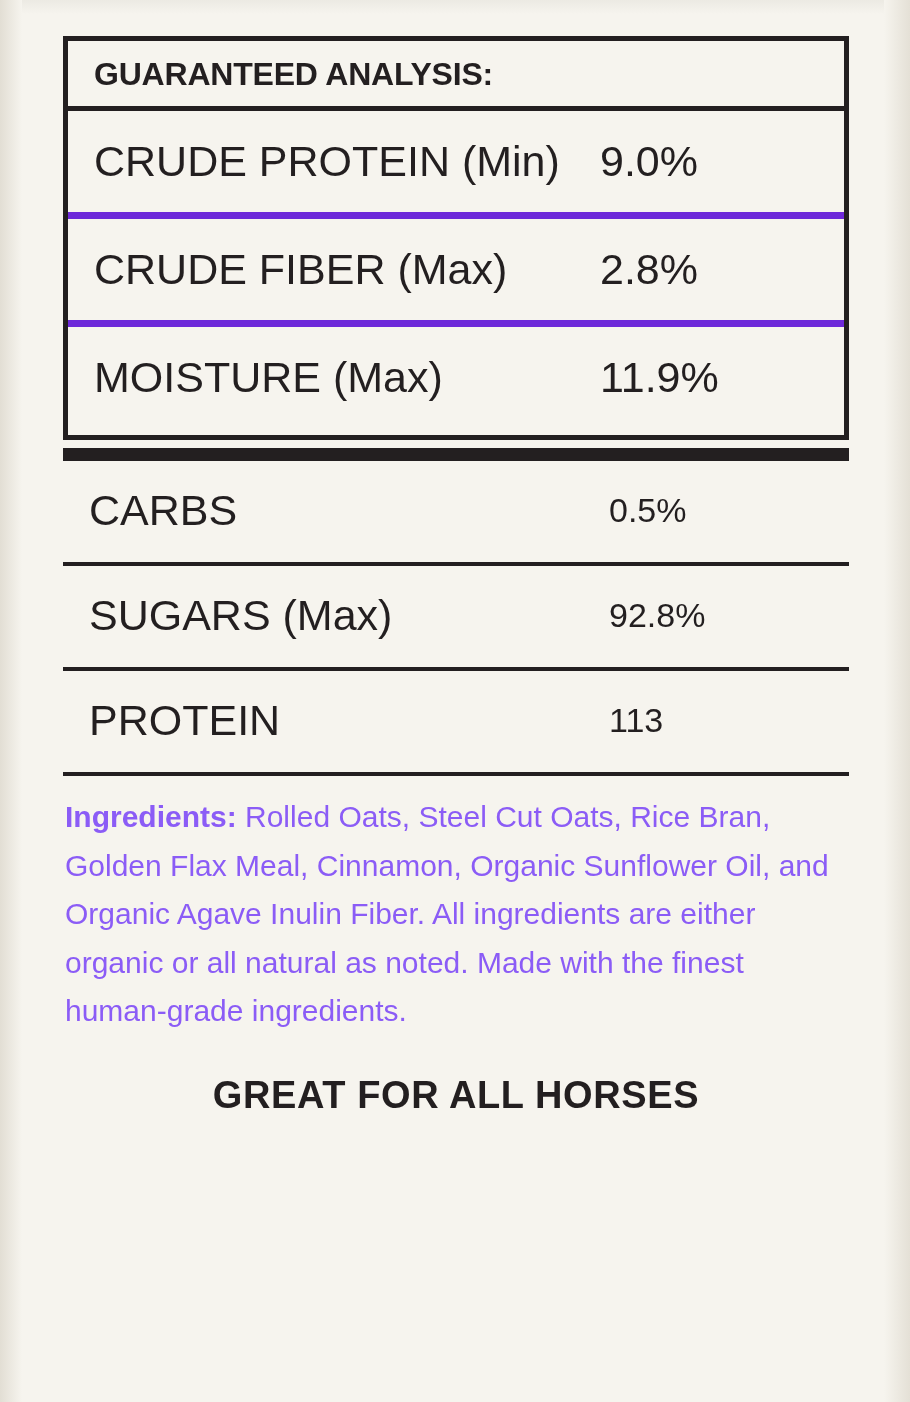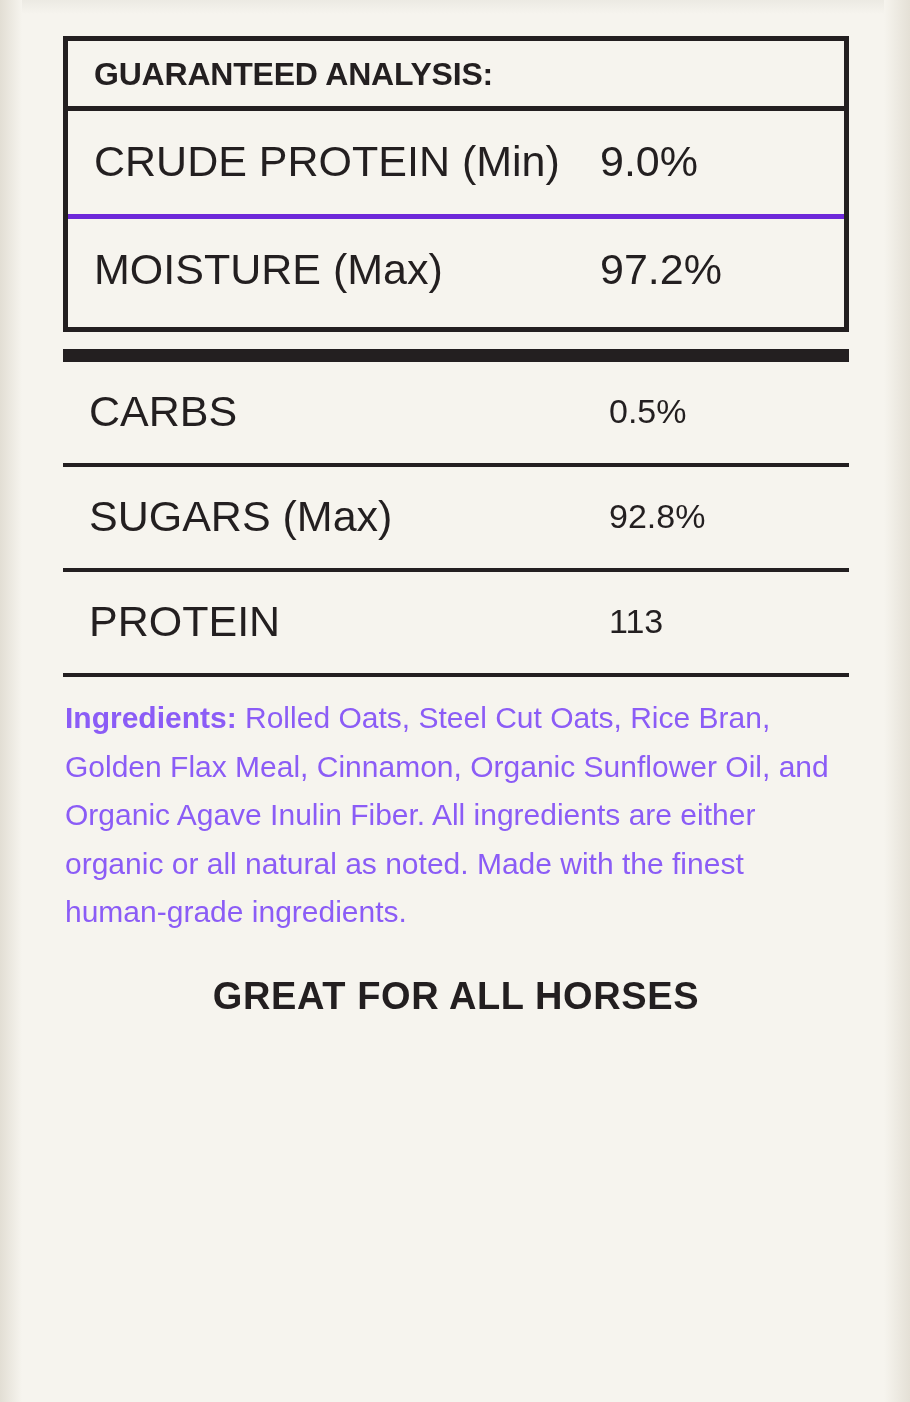--- a/index.html
+++ b/index.html
@@ -57,21 +57,21 @@
     font-size: 32px;
     font-weight: bold;
     letter-spacing: -0.2px;
     padding: 17px 0 16px 26px;
     border-bottom: 5px solid #231f20;
     line-height: 1.0;
   }
   .ga-row {
     display: flex;
     align-items: baseline;
-    border-bottom: 5px solid #6d28d9;
+    border-bottom: 7px solid #6d28d9;
     height: 108px;
     box-sizing: border-box;
     position: relative;
   }
   .ga-row:last-child {
     border-bottom: none;
   }
   .ga-label {
     font-size: 43px;
     padding-left: 26px;
@@ -87,21 +87,21 @@
     position: absolute;
     top: 29px;
     right: 4px;
     width: 240px;
     text-align: left;
     white-space: nowrap;
   }
 
   
   .sub-table {
-    margin-top: 17px;
+    margin-top: 8px;
   }
   .thick-rule {
     height: 13px;
     background: #231f20;
     width: 100%;
   }
   .sub-row {
     display: flex;
     align-items: baseline;
     height: 105px;
@@ -163,24 +163,28 @@
 
     <div class="analysis-box">
       <div class="ga-title">GUARANTEED ANALYSIS:</div>
 
       <div class="ga-row">
         <div class="ga-label">CRUDE PROTEIN (Min)</div>
         <div class="ga-value">9.0%</div>
       </div>
 
 
+      <div class="ga-row">
+        <div class="ga-label">CRUDE FIBER (Max)</div>
+        <div class="ga-value">2.8%</div>
+      </div>
 
       <div class="ga-row">
         <div class="ga-label">MOISTURE (Max)</div>
-        <div class="ga-value">97.2%</div>
+        <div class="ga-value">11.9%</div>
       </div>
 
     </div>
 
     <div class="sub-table">
       <div class="thick-rule"></div>
 
       <div class="sub-row">
         <div class="sub-label">CARBS</div>
         <div class="sub-value">0.5%</div>

